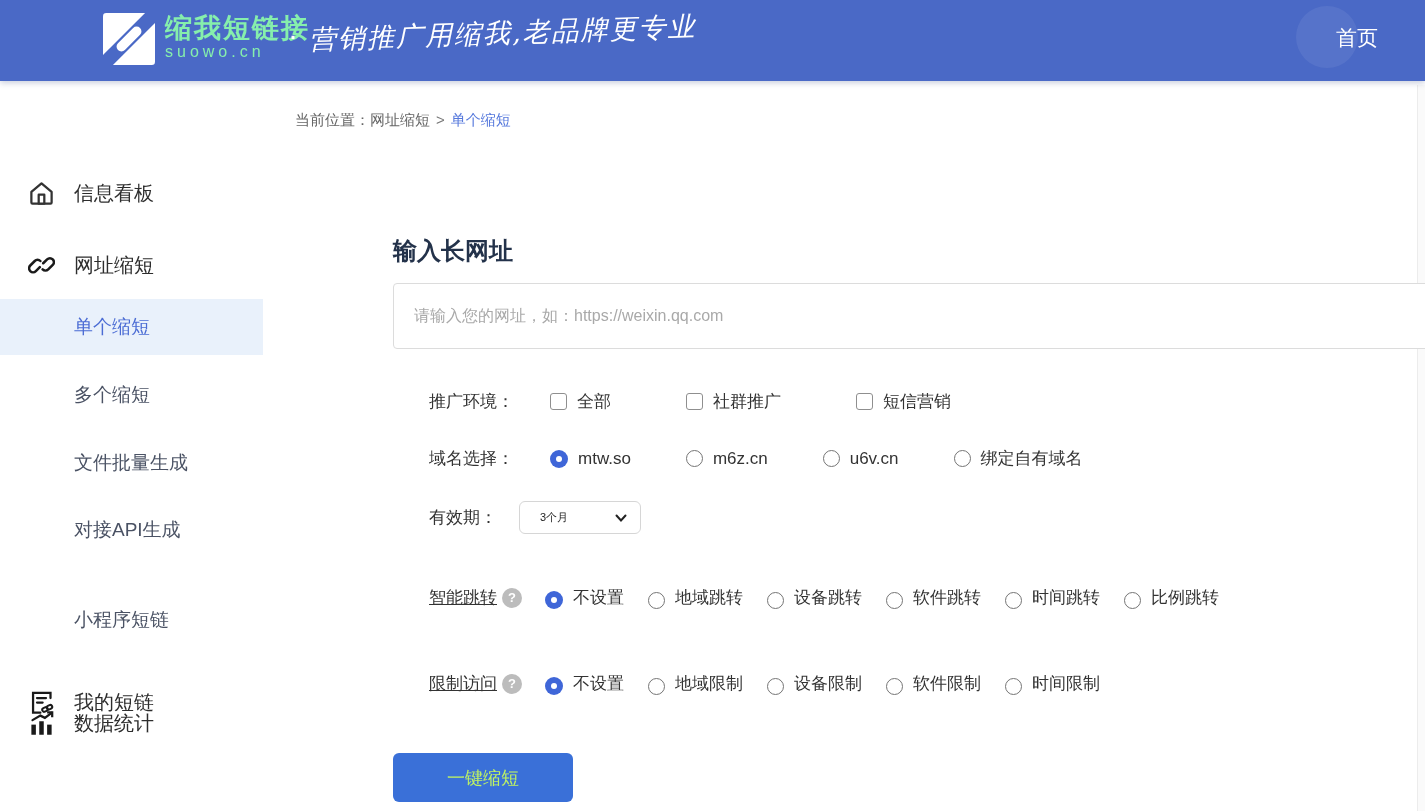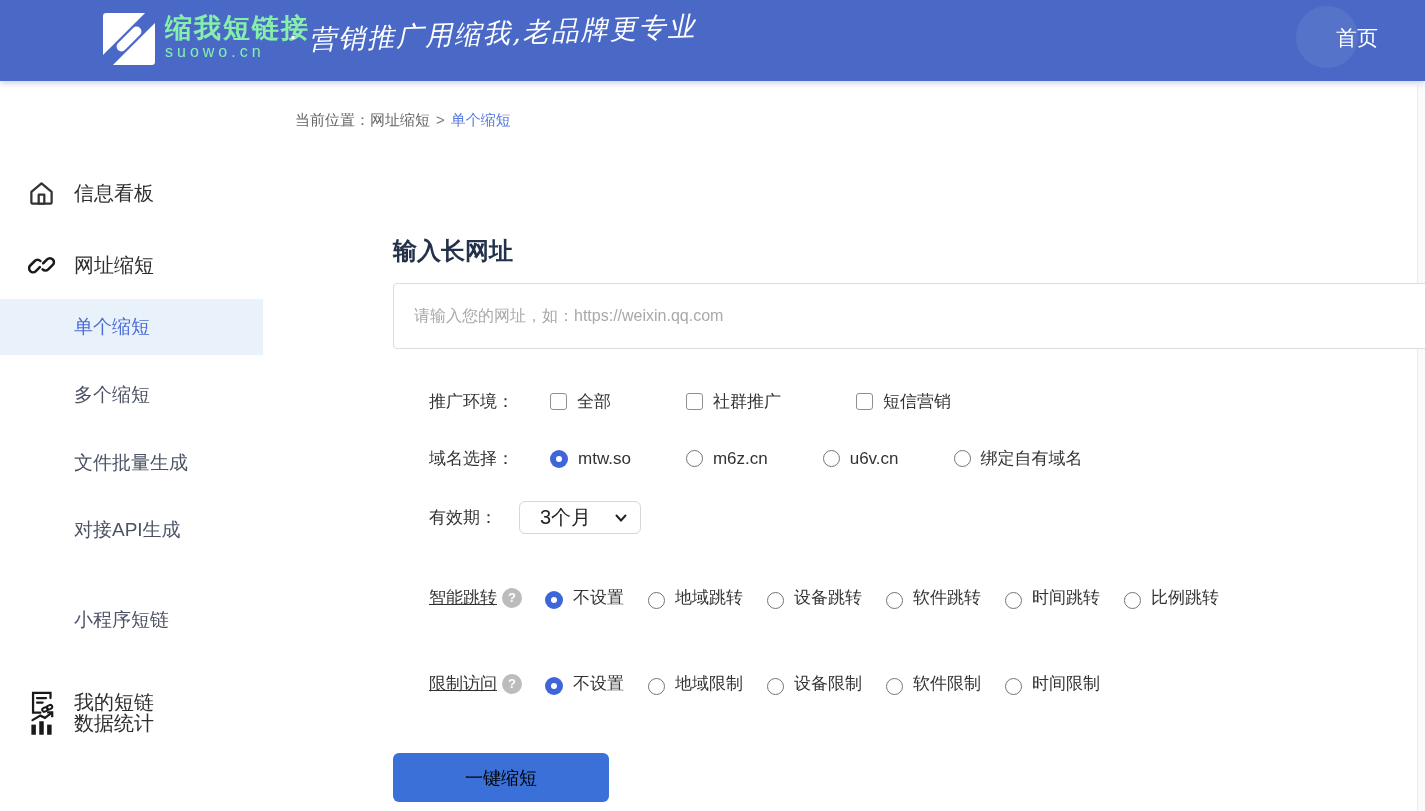--- a/index.html
+++ b/index.html
@@ -63,30 +63,30 @@
            margin-right:10px; flex:0 0 auto; cursor:pointer; position:relative; }
   .radio.on { border:none; width:18px; height:18px; background:#3f66d8; }
   .radio.on::after { content:""; position:absolute; left:6px; top:6px; width:6px; height:6px;
                      border-radius:50%; background:#fff; }
   .rd-group { display:flex; align-items:center; cursor:pointer; }
   .dom-row .rd-group { margin-right:55px; }
   .jump-row .rd-group { margin-right:24px;align-items:flex-end; }
 
   .select-box { position:relative; width:122px; height:33px; border:1px solid #d6d6d6; border-radius:6px;
                 display:flex; align-items:center; padding-left:20px; cursor:pointer; background:#fff; }
-  .select-value { font-size:20px; color:#222; }
+  .select-value { font-size:11px; color:#222; }
   .select-chevron { position:absolute; right:12px; top:9px; width:14px; height:14px; }
 
   .help-icon { width:20px; height:20px; border-radius:50%; background:#bcbcbc; color:#fff;
                font-size:13px; font-weight:bold; display:flex; align-items:center; justify-content:center;
                margin-right:23px; cursor:pointer; }
   .jump-row .row-label { width:73px;text-decoration:underline; }
 
-  .submit-btn { position:absolute; left:393px; top:753px; width:216px; height:49px;
-                background:#3a70d8; color:#000000; font-size:18px; border:none; border-radius:6px;
+  .submit-btn { position:absolute; left:393px; top:753px; width:180px; height:49px;
+                background:#3a70d8; color:#bef264; font-size:18px; border:none; border-radius:6px;
                 cursor:pointer; font-family:"Liberation Sans","DejaVu Sans",sans-serif; }
 </style>
 </head>
 <body>
 
 <div id="app">
 
   <div class="header">
     <div class="logo-wrap">
       <svg class="logo-icon" viewBox="0 0 48 48">

